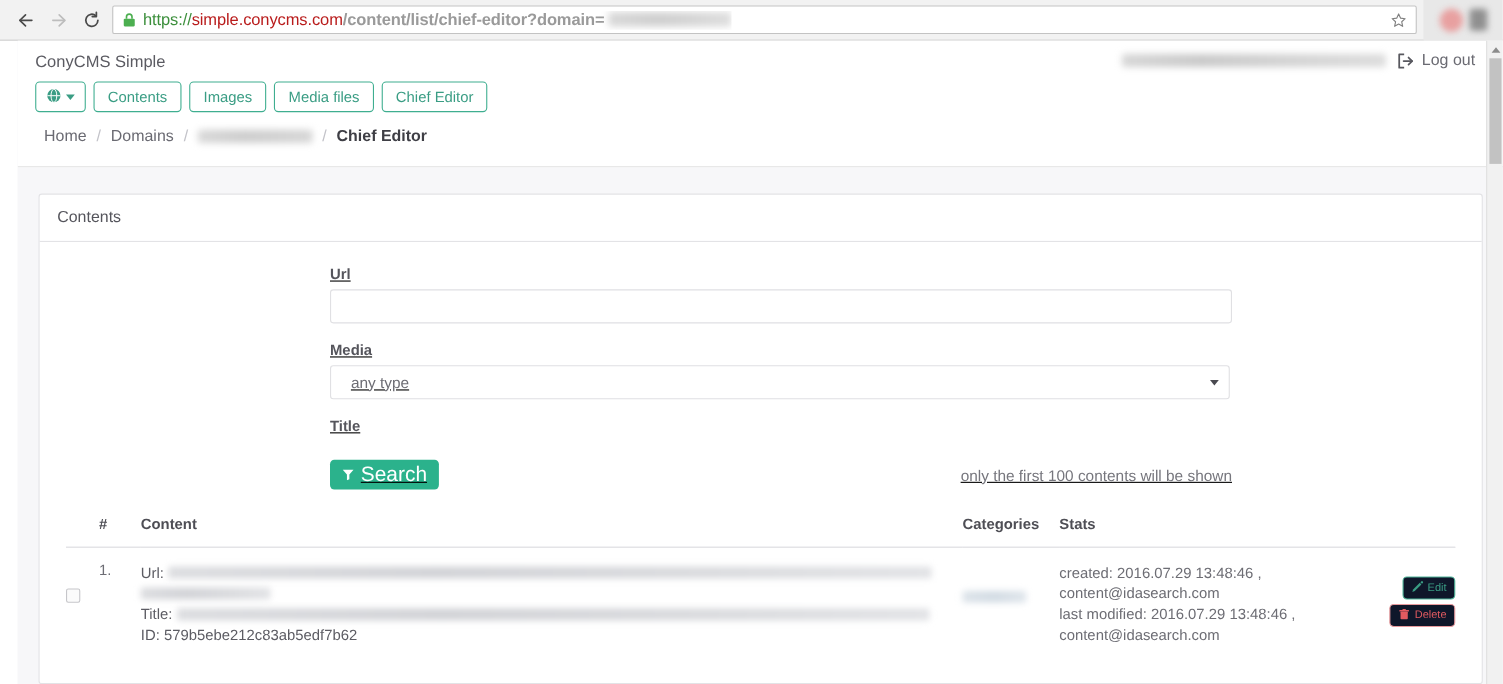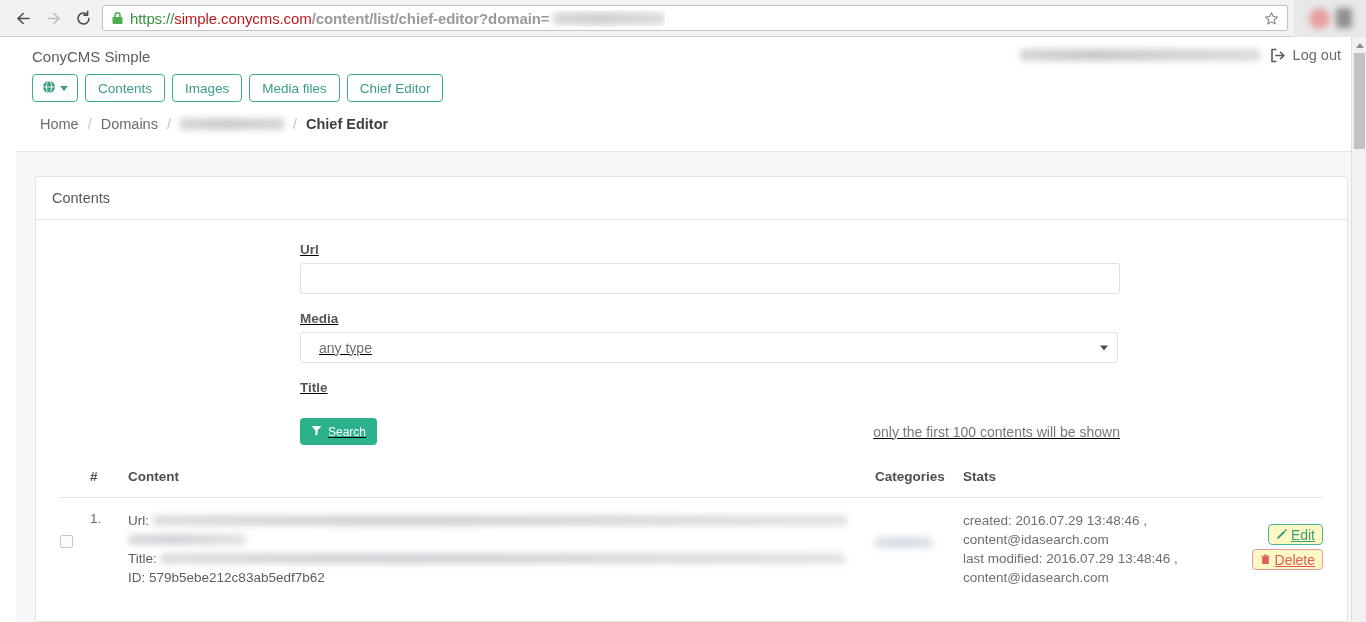--- a/index.html
+++ b/index.html
@@ -228,21 +228,21 @@
     margin-top: 23px;
     width: 820px;
   }
   .search-btn {
     background: #2bb28c;
     color: #ffffff;
     border: none;
     border-radius: 4px;
     height: 27px;
     padding: 12px 11px;
-    font-size: 12px;
+    font-size: 19px;
     display: flex; align-items: center; gap: 6px;
     font-family: "Liberation Sans", sans-serif;
   }
   .hint-text {
     margin-left: auto;
     font-size: 14px; color: #76767d;
   }
 
   
   .table-wrap { padding: 0 24px; margin-top: 24px; }
@@ -295,27 +295,26 @@
     margin-top: 26px;
     background: linear-gradient(90deg,#dde4ea,#d3dce4 50%,#e0e6ec);
     filter: blur(3px);
     border-radius: 2px;
   }
   .stats-cell { line-height: 19px; color: #6d6d74; padding-top: 13px; }
 
   .actions { display: flex; flex-direction: column; align-items: flex-end; gap: 4px; padding-top: 13px; }
   .act-btn {
     border-radius: 4px;
-    font-size: 14px;
+    font-size: 10px;
     height: 21px;
     padding: 0 7px;
     display: flex; align-items: center; gap: 4px;
-    background: #fef9c3;
+    background: #0f172a;
     white-space: nowrap;
-    text-decoration: underline;
   }
   .act-edit { border: 1px solid #4cb397; color: #3a9d84; }
   .act-delete { border: 1px solid #e89a9d; color: #e05a60; }
 
   
   .pagescroll {
     position: absolute; top: 37px; right: 0;
     width: 15px; height: 585px;
     background: #f1f1f1;
     border-left: 1px solid #e0e0e0;

